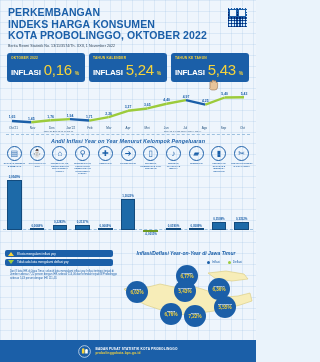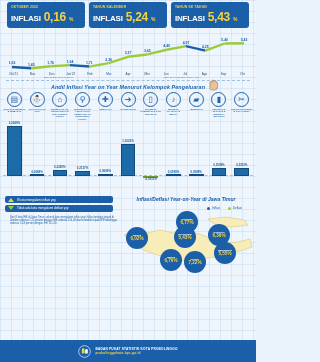--- a/index.html
+++ b/index.html
@@ -45,21 +45,21 @@
   .kpi {
     flex: 1; background: #1b5fa8; border-radius: 3px;
     padding: 3px 4px 4px 4px; position: relative;
   }
   .kpi-label {
     color: #f5d33c; font-size: 3.3px; font-weight: bold; letter-spacing: .2px;
     margin-bottom: 1px;
   }
   .kpi-row { display: flex; align-items: baseline; gap: 3px; }
   .kpi-word { color: #ffffff; font-size: 8px; font-weight: bold; letter-spacing: -.2px; }
-  .kpi-val { color: #f5d33c; font-size: 12px; font-weight: bold; letter-spacing: -.3px; }
+  .kpi-val { color: #f5d33c; font-size: 15px; font-weight: normal; letter-spacing: -.3px; }
   .kpi-pct { color: #f5d33c; font-size: 5px; font-weight: bold; }
 
   
   .linechart { position: relative; height: 42px; margin: 3px 4px 0 4px; }
   .linechart svg { display: block; width: 100%; height: 100%; }
   .axis-row { display: flex; padding: 0 4px; margin-top: -1px; }
   .axis-row span { flex: 1; text-align: center; color: #23527f; font-size: 3.1px; }
   .axis-notes { display: flex; padding: 0 4px; }
   .axis-notes span { color: #23527f; font-size: 2.2px; text-align: center; }
   .note-a { width: 44%; }
@@ -156,20 +156,29 @@
 
   
   .cursor { position: absolute; left: 206px; top: 78px; width: 14px; height: 14px; }
 </style>
 </head>
 <body>
 
 <div class="page">
   <div class="grid-bg"></div>
 
+  <div class="header">
+    <div class="title">
+      <div>PERKEMBANGAN</div>
+      <div>INDEKS HARGA KONSUMEN</div>
+      <div>KOTA PROBOLINGGO, OKTOBER 2022</div>
+    </div>
+    <div class="subtitle">Berita Resmi Statistik No. 13/11/3574/Th. XXII, 1 November 2022</div>
+    <div class="qr"></div>
+  </div>
 
   <div class="kpis">
     <div class="kpi">
       <div class="kpi-label">OKTOBER 2022</div>
       <div class="kpi-row">
         <span class="kpi-word">INFLASI</span>
         <span class="kpi-val">0,16</span>
         <span class="kpi-pct">%</span>
       </div>
     </div>

